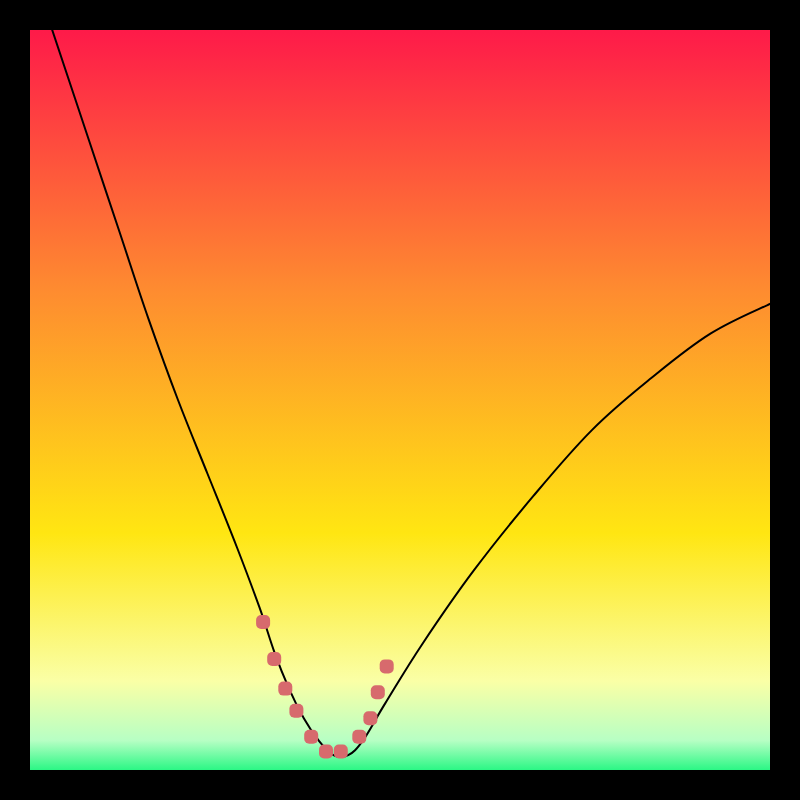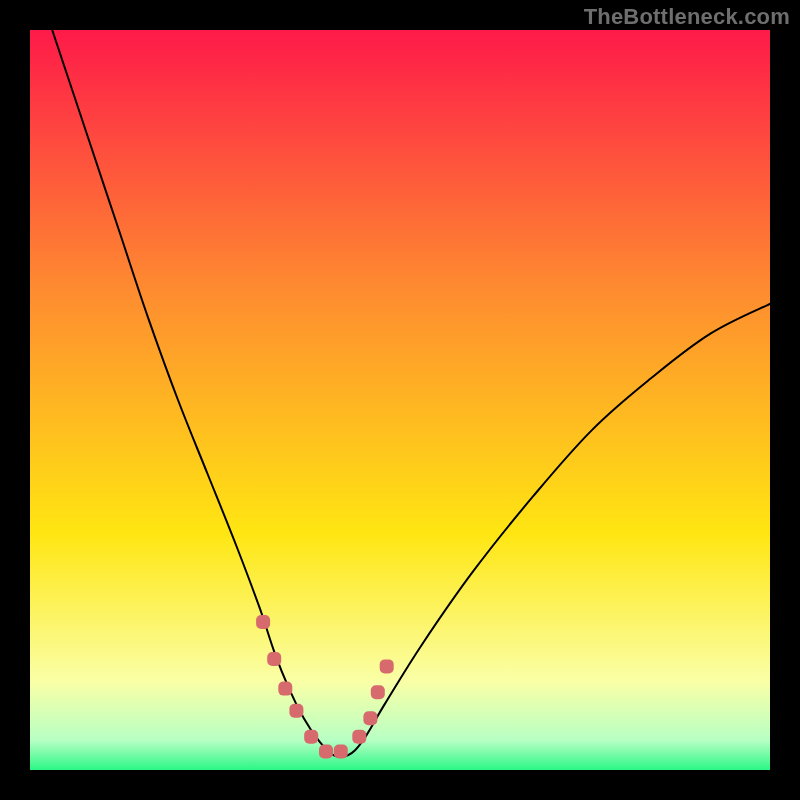--- a/index.html
+++ b/index.html
@@ -50,21 +50,20 @@
   .marker {
     fill: #d76a6d;
     stroke: none;
   }
 </style>
 </head>
 <body>
 
 <div class="stage">
 
-  <div class="watermark">TheBottleneck.com</div>
 
   <div class="plot-wrap">
     <svg class="plot" viewBox="0 0 740 740" preserveAspectRatio="none">
       <defs>
         <linearGradient id="bg-grad" x1="0" y1="0" x2="0" y2="1">
           <stop offset="0%" stop-color="#fe1a49"></stop>
           <stop offset="35%" stop-color="#fe8b30"></stop>
           <stop offset="68%" stop-color="#ffe612"></stop>
           <stop offset="88%" stop-color="#faffa6"></stop>
           <stop offset="96%" stop-color="#b7ffc4"></stop>

